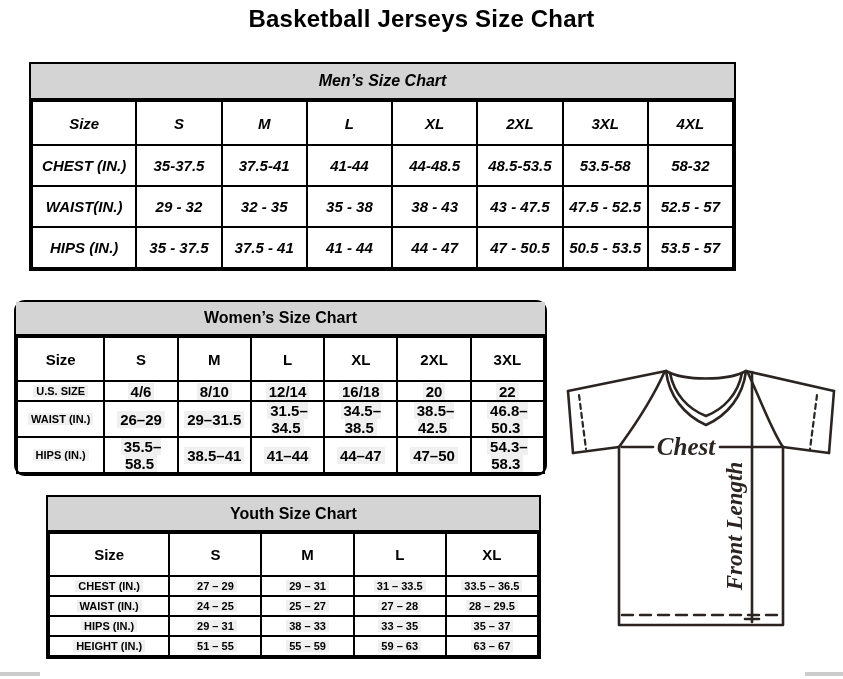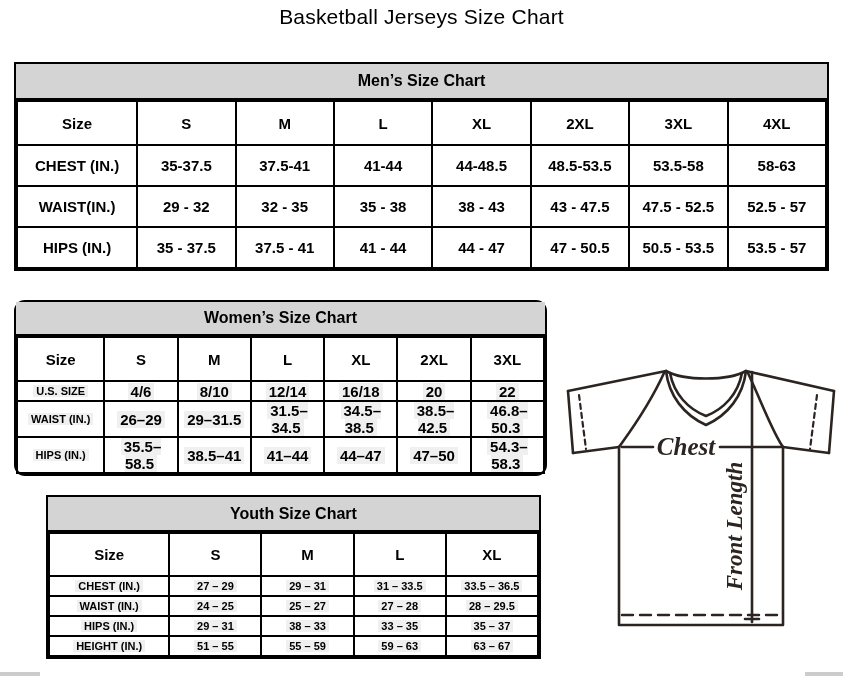--- a/index.html
+++ b/index.html
@@ -2,30 +2,30 @@
 <html><head>
 <meta charset="utf-8">
 <style>
   html,body{margin:0;padding:0;}
   body{
     width:843px;height:679px;position:relative;background:#ffffff;
     font-family:"Liberation Sans",sans-serif;color:#000;overflow:hidden;
   }
   .page-title{
     position:absolute;top:5px;left:0;width:100%;text-align:center;
-    font-size:21px;font-weight:normal;letter-spacing:.2px;
+    font-size:24px;font-weight:bold;letter-spacing:.2px;
   }
   .table-box{
     position:absolute;border:2px solid #000;box-sizing:border-box;background:#fff;
   }
   .section-title{
     background:#d4d4d4;border-bottom:2px solid #000;text-align:center;
     font-weight:bold;font-size:16px;
   }
-  #men-box{left:14px;top:62px;width:815px;}
+  #men-box{left:29px;top:62px;width:707px;font-style:italic;}
   #women-box{left:14px;top:300px;width:533px;border-radius:11px;}
   #youth-box{left:14px;top:495px;width:495px;margin-left:32px;}
   #men-box .section-title{height:34px;line-height:34px;}
   #women-box .section-title{height:32px;line-height:32px;}
   #youth-box .section-title{height:33px;line-height:33px;}
   table.size-table{width:100%;border-collapse:collapse;table-layout:fixed;}
   .size-table th,.size-table td{
     border:2px solid #000;text-align:center;vertical-align:middle;
     font-weight:bold;padding:0;
   }
@@ -76,21 +76,21 @@
       </thead>
       <tbody>
         <tr>
           <th><span>CHEST (IN.)</span></th>
           <td><span>35-37.5</span></td>
           <td><span>37.5-41</span></td>
           <td><span>41-44</span></td>
           <td><span>44-48.5</span></td>
           <td><span>48.5-53.5</span></td>
           <td><span>53.5-58</span></td>
-          <td><span>58-63</span></td>
+          <td><span>58-32</span></td>
         </tr>
         <tr>
           <th><span>WAIST(IN.)</span></th>
           <td><span>29 - 32</span></td>
           <td><span>32 - 35</span></td>
           <td><span>35 - 38</span></td>
           <td><span>38 - 43</span></td>
           <td><span>43 - 47.5</span></td>
           <td><span>47.5 - 52.5</span></td>
           <td><span>52.5 - 57</span></td>

